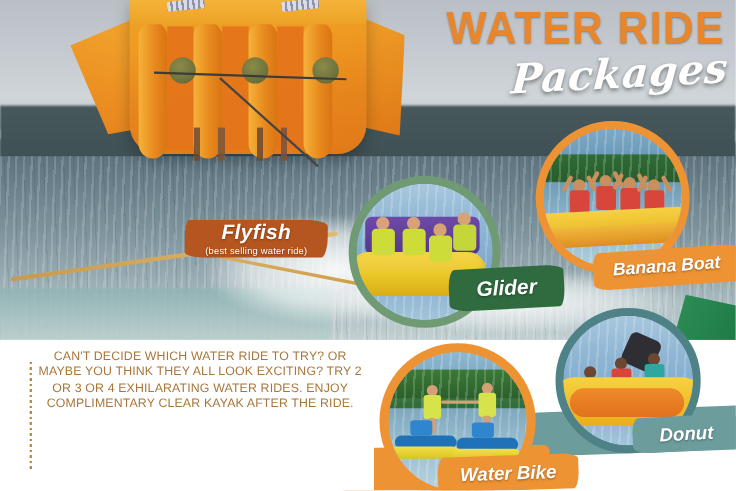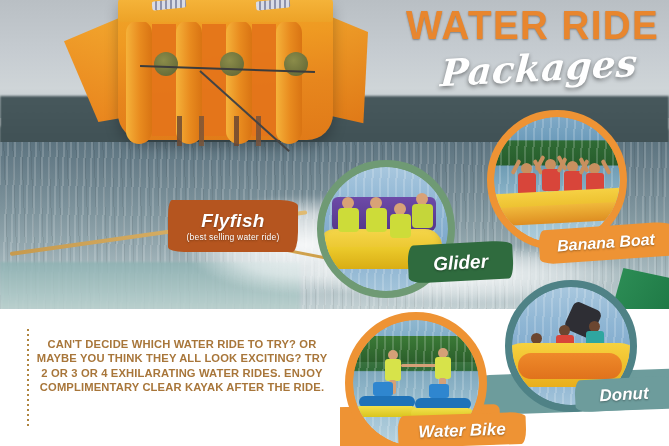--- a/index.html
+++ b/index.html
@@ -71,21 +71,21 @@
   .ff-s1{left:92px;}.ff-s2{left:196px;}
   .ff-rig{position:absolute;left:80px;top:72px;width:175px;height:2px;background:#3c3c3c;transform:rotate(2deg);}
   .ff-rig2{position:absolute;left:140px;top:74px;width:120px;height:2px;background:#444;transform:rotate(42deg);transform-origin:left center;}
   .ff-legs{position:absolute;left:110px;top:120px;width:110px;height:30px;
     background:linear-gradient(90deg,transparent 0 6%,#6d4a32 6% 11%,transparent 11% 26%,#7b5538 26% 31%,transparent 31% 58%,#6b4630 58% 63%,transparent 63% 78%,#79523a 78% 83%,transparent 83%);
     opacity:.85;}
   .boat-bit{position:absolute;left:612px;top:268px;width:57px;height:41px;
     background:linear-gradient(120deg,#2e8f57,#1f7a46);clip-path:polygon(20% 0%,100% 24%,100% 100%,0% 100%);}
 
   
-  .headline{position:absolute;left:398px;top:4px;width:264px;text-align:center;z-index:6;}
+  .headline{position:absolute;left:398px;top:4px;width:264px;text-align:right;z-index:6;}
   .headline .hl-main{
     display:block;font-family:"Liberation Sans",sans-serif;
     font-weight:bold;font-size:41px;line-height:42px;letter-spacing:1.5px;
     color:#e8862e;text-transform:uppercase;
     transform:scaleX(.94);
     text-shadow:0 1px 2px rgba(0,0,0,.35);
     white-space:nowrap;}
   .headline .hl-script{
     display:block;margin-top:1px;margin-left:18px;
     font-family:"DejaVu Serif",serif;font-style:italic;font-weight:bold;
@@ -165,21 +165,21 @@
   .wb-link{position:absolute;left:48px;top:44px;width:38px;height:3px;background:#d5a077;border-radius:2px;}
 
   
   .brush{position:absolute;z-index:7;display:flex;flex-direction:column;
     align-items:center;justify-content:center;
     color:#ffffff;font-weight:bold;font-style:italic;
     text-shadow:0 1px 2px rgba(0,0,0,.35);}
   .brush .bl{line-height:1;white-space:nowrap;}
   .brush .sub{font-style:normal;font-weight:normal;line-height:1;margin-top:3px;}
 
-  #label-flyfish{left:168px;top:200px;width:130px;height:52px;background:#b5551f;
+  #label-flyfish{left:168px;top:200px;width:130px;height:34px;background:#b5551f;
     border-radius:4px 18px 6px 16px/16px 6px 20px 5px;}
   #label-flyfish .bl{font-size:19px;letter-spacing:.3px;}
   #label-flyfish .sub{font-size:8.5px;letter-spacing:.2px;}
 
   #label-glider{left:408px;top:243px;width:105px;height:38px;background:#2f6b3e;
     border-radius:6px 20px 5px 18px/18px 5px 18px 6px;transform:rotate(-3deg);}
   #label-glider .bl{font-size:19px;}
 
   #label-banana{left:539px;top:226px;width:134px;height:34px;background:#ee9334;
     border-radius:6px 18px 5px 16px/16px 5px 16px 6px;transform:rotate(-4deg);}
@@ -196,22 +196,22 @@
   
   .swoosh-teal{position:absolute;left:470px;top:372px;width:210px;height:40px;z-index:4;
     background:#6d9c9c;border-radius:40px 10px 10px 40px;transform:rotate(-2deg);}
   .swoosh-orange{position:absolute;left:300px;top:406px;width:200px;height:40px;z-index:4;
     background:#ee9334;border-radius:40px 12px 12px 40px;transform:rotate(-1deg);}
 
   
   .panel{position:absolute;left:0;top:309px;width:340px;height:137px;background:#ffffff;z-index:8;}
   .dotline{position:absolute;left:27px;top:329px;width:2px;height:100px;z-index:9;
     background:repeating-linear-gradient(#b08540 0 2px,transparent 2px 5px);}
-  .copy{position:absolute;left:34px;top:337px;width:296px;z-index:9;
-    color:#a8763a;font-weight:bold;font-size:11.2px;line-height:14.4px;
+  .copy{position:absolute;left:34px;top:317px;width:296px;z-index:9;
+    color:#a8763a;font-weight:normal;font-size:11.2px;line-height:14.4px;
     letter-spacing:.15px;text-align:center;text-transform:uppercase;}
   .copy .p2{margin-top:13px;}
 </style>
 </head>
 <body>
 
 <div class="poster">
 
   <div class="hero-photo">
     <div class="sky"></div>

